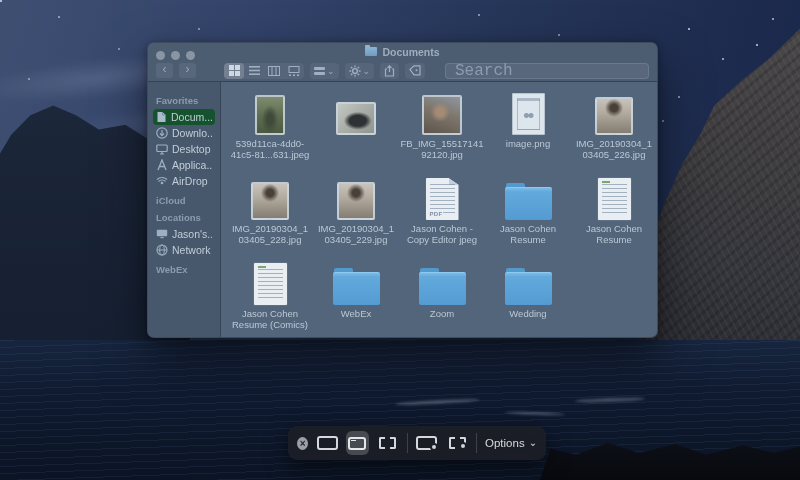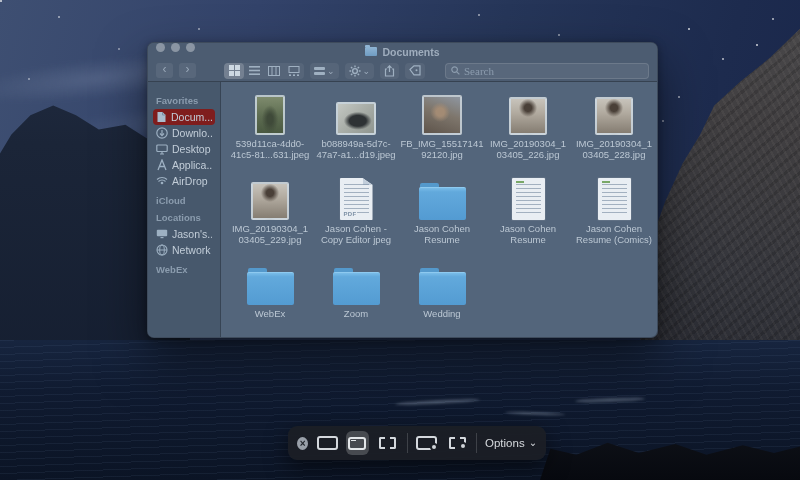--- a/index.html
+++ b/index.html
@@ -47,21 +47,21 @@
   .rocks-bottom { position:absolute; left:540px; bottom:0; width:260px; height:60px;
     background:linear-gradient(180deg,#10131a,#07090f);
     clip-path:polygon(0 100%,4% 48%,14% 58%,26% 38%,38% 55%,52% 40%,64% 58%,78% 42%,90% 55%,100% 44%,100% 100%); }
 
   
   .finder { position:absolute; left:147px; top:42px; width:511px; height:296px;
     border-radius:7px; overflow:hidden; background:#53657b;
     box-shadow:0 22px 50px rgba(0,0,0,.5), 0 2px 8px rgba(0,0,0,.35);
     border:1px solid rgba(0,0,0,.25); }
   .titlebar { position:relative; height:17px; background:#4c5c71;
-    display:flex; align-items:flex-start; }
+    display:flex; align-items:flex-end; }
   .lights { display:flex; gap:6px; margin-left:8px; }
   .light { width:9px; height:9px; border-radius:50%; background:#8a95a3; }
   .win-title { position:absolute; left:0; right:0; top:0; height:17px;
     display:flex; align-items:center; justify-content:center; gap:5px;
     font-size:10.5px; font-weight:bold; color:#9fadbd; pointer-events:none; }
   .mini-folder { width:12px; height:9px; position:relative; background:linear-gradient(180deg,#8fb4d4,#6f9cc2); border-radius:1px; }
   .mini-folder::before { content:""; position:absolute; top:-2px; left:0; width:5px; height:2px;
     background:#8fb4d4; border-radius:1px 1px 0 0; }
   .toolbar { height:22px; background:#4c5c71; display:flex; align-items:center;
     padding:0 8px; gap:6px; border-bottom:1px solid rgba(0,0,0,.28); }
@@ -71,30 +71,30 @@
   .seg { width:20px; height:16px; display:flex; align-items:center; justify-content:center; border-radius:4px; }
   .seg.sel { background:rgba(255,255,255,.18); }
   .tb-btn { display:flex; align-items:center; gap:2px; padding:0 4px; height:16px;
     border-radius:4px; background:rgba(255,255,255,.06); }
   .chev { font-size:9px; color:#9cabbc; line-height:8px; }
   .tb-ico { display:block; }
   .search { margin-left:auto; width:204px; height:16px; border-radius:4px;
     background:rgba(255,255,255,.07); border:1px solid rgba(255,255,255,.12);
     display:flex; align-items:center; gap:4px; padding:0 5px; }
   .search input { flex:1; background:transparent; border:none; outline:none;
-    font-size:11px; color:#c5d0db; font-family:Liberation Serif, serif; }
+    font-size:16px; color:#c5d0db; font-family:Liberation Mono, monospace; }
   .search input::placeholder { color:#8c9cae; }
 
   .win-body { display:flex; height:256px; }
   .sidebar { width:73px; background:#47586c; border-right:1px solid rgba(0,0,0,.22);
     padding:7px 5px 8px 5px; font-size:10.5px; color:#c2cdd8; flex-shrink:0; }
   .sb-header { font-size:9.5px; font-weight:bold; color:#8b9cae; margin:6px 3px 3px 3px; }
   .sb-item { display:flex; align-items:center; gap:4px; padding:2px 3px; border-radius:4px;
     white-space:nowrap; overflow:hidden; }
-  .sb-item.sel { background:#7f1d1d;align-items:center; }
+  .sb-item.sel { background:#14532d;align-items:center; }
   .sb-item svg { flex-shrink:0; }
   .sb-label { overflow:hidden; text-overflow:clip; }
 
   
   .grid { flex:1; display:grid; grid-template-columns:repeat(5,1fr);
     grid-auto-rows:85px; padding:5px 6px; }
   .file { display:flex; flex-direction:column; align-items:center; padding-top:3px; }
   .thumb-wrap { height:45px; display:flex; align-items:flex-end; justify-content:center; }
   .file-label { margin-top:4px; font-size:9.5px; color:#bcc8d4; text-align:center;
     line-height:1.15; width:86px; }
@@ -351,32 +351,37 @@
             </div>
           <div class="file-label">
               <span>539d11ca-4dd0-</span>
               <span>41c5-81...631.jpeg</span>
             </div>
         </div>
         <div class="file" data-kind="photo-cat">
           <div class="thumb-wrap">
               <div class="thumb"></div>
             </div>
-          <div class="file-label">
-              <span>b088949a-5d7c-</span>
-              <span>47a7-a1...d19.jpeg</span>
-            </div>
         </div>
         <div class="file" data-kind="photo-selfie">
           <div class="thumb-wrap">
               <div class="thumb"></div>
             </div>
           <div class="file-label">
               <span>FB_IMG_15517141</span>
               <span>92120.jpg</span>
+            </div>
+        </div>
+        <div class="file" data-kind="image-doc">
+          <div class="thumb-wrap">
+              <div class="thumb"></div>
+            </div>
+          <div class="file-label">
+              <span>image.png</span>
+              <span></span>
             </div>
         </div>
         <div class="file" data-kind="photo-portrait">
           <div class="thumb-wrap">
               <div class="thumb"></div>
             </div>
           <div class="file-label">
               <span>IMG_20190304_1</span>
               <span>03405_226.jpg</span>
             </div>

